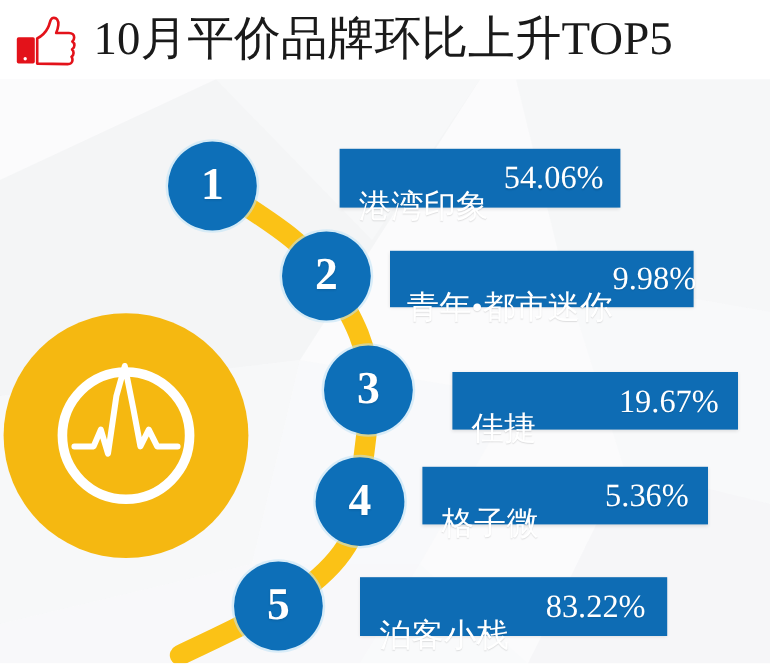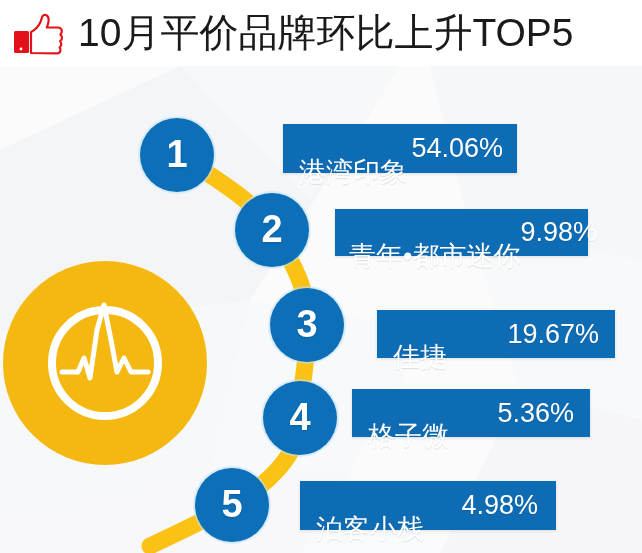--- a/index.html
+++ b/index.html
@@ -6,21 +6,21 @@
     margin: 0;
     padding: 0;
     background: #ffffff;
   }
   #infographic {
     position: relative;
     width: 642px;
     height: 553px;
     overflow: hidden;
     background: #fbfbfc;
-    font-family: Liberation Sans, sans-serif;
+    font-family: Liberation Serif, serif;
     -webkit-font-smoothing: antialiased;
   }
 
   
   .bg-layer {
     position: absolute;
     inset: 0;
     width: 642px;
     height: 553px;
   }
@@ -103,21 +103,21 @@
     color: #ffffff;
     font-size: 27px;
     line-height: 1;
     white-space: nowrap;
     margin-left: auto;
     text-shadow: 0 1px 1px rgba(0,0,0,0.12);
   }
 
   
   #bar-1 { left: 283px; top: 124px; width: 234px; height: 49px; padding: 0 14px 0 16px; box-sizing: border-box; }
-  #bar-2 { left: 335px; top: 209px; width: 253px; height: 47px; padding: 0 14px 0 14px; box-sizing: border-box; text-align: right; }
+  #bar-2 { left: 325px; top: 209px; width: 253px; height: 47px; padding: 0 14px 0 14px; box-sizing: border-box; text-align: right; }
   #bar-3 { left: 377px; top: 310px; width: 238px; height: 48px; padding: 0 16px 0 16px; box-sizing: border-box; }
   #bar-4 { left: 352px; top: 389px; width: 238px; height: 48px; padding: 0 16px 0 16px; box-sizing: border-box; }
   #bar-5 { left: 300px; top: 481px; width: 256px; height: 49px; padding: 0 18px 0 16px; box-sizing: border-box; gap: 28px; }
 
   
   #node-1 { left: 140px; top: 118px; }
   #node-2 { left: 235px; top: 193px; }
   #node-3 { left: 270px; top: 288px; }
   #node-4 { left: 263px; top: 381px; }
   #node-5 { left: 195px; top: 468px; }
@@ -190,16 +190,16 @@
   <div class="label-bar" id="bar-3">
     <span class="brand">佳捷</span>
     <span class="pct">19.67%</span>
   </div>
   <div class="label-bar" id="bar-4">
     <span class="brand">格子微</span>
     <span class="pct">5.36%</span>
   </div>
   <div class="label-bar" id="bar-5">
     <span class="brand">泊客小栈</span>
-    <span class="pct">4.98%</span>
+    <span class="pct">83.22%</span>
   </div>
 
 </div>
 
 </body></html>

